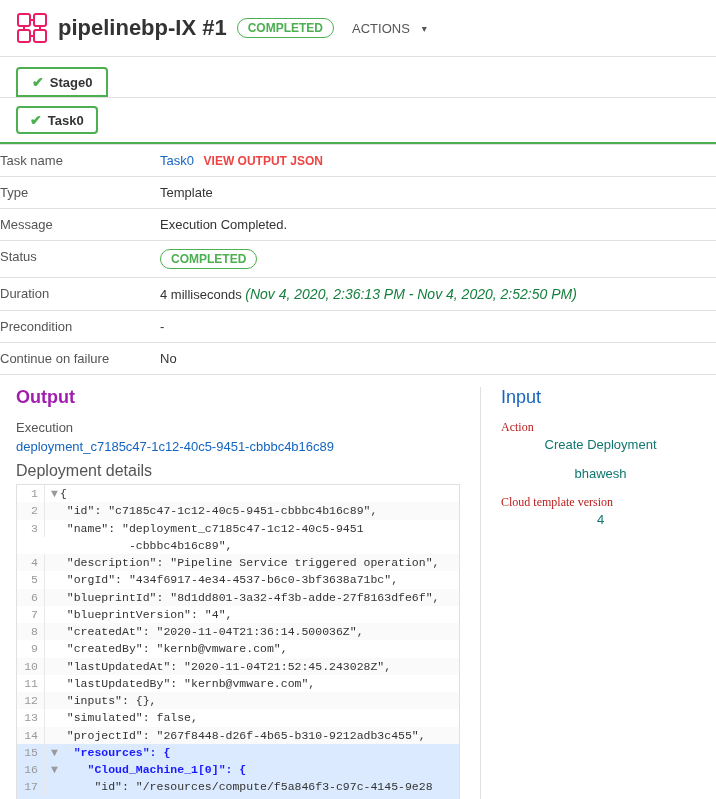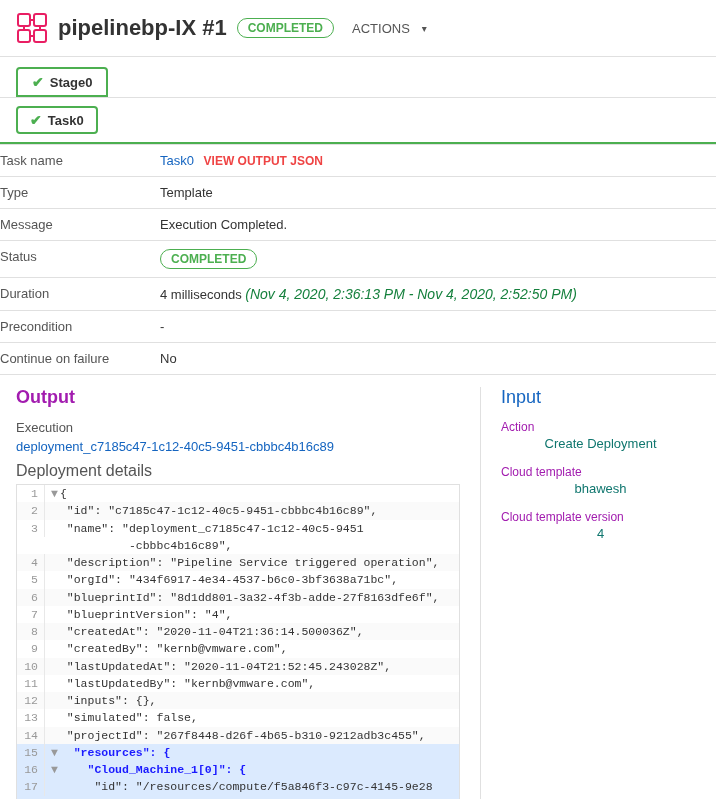--- a/index.html
+++ b/index.html
@@ -200,22 +200,23 @@
     .code-content { white-space: pre; }
 
     .highlight-row { background: #dbeafe !important; }
 
     
     .input-row {
       margin-bottom: 14px;
     }
     .input-label {
       font-size: 12px;
-      color: #a21caf;
+      color: #b91c1c;
       margin-bottom: 2px;
+      font-family: Liberation Serif, serif;
     }
     .input-value-center {
       font-size: 13px;
       color: #0f766e;
       text-align: center;
     }
   </style>
 </head>
 <body>
 
@@ -392,21 +393,20 @@
       </div>
   </div>
 
   <div class="input-col">
     <div class="input-section-title">Input</div>
     <div class="input-row">
       <div class="input-label">Action</div>
       <div class="input-value-center">Create Deployment</div>
     </div>
     <div class="input-row">
-      <div class="input-label">Cloud template</div>
       <div class="input-value-center">bhawesh</div>
     </div>
     <div class="input-row">
       <div class="input-label">Cloud template version</div>
       <div class="input-value-center">4</div>
     </div>
   </div>
 </div>
 
 </body></html>

